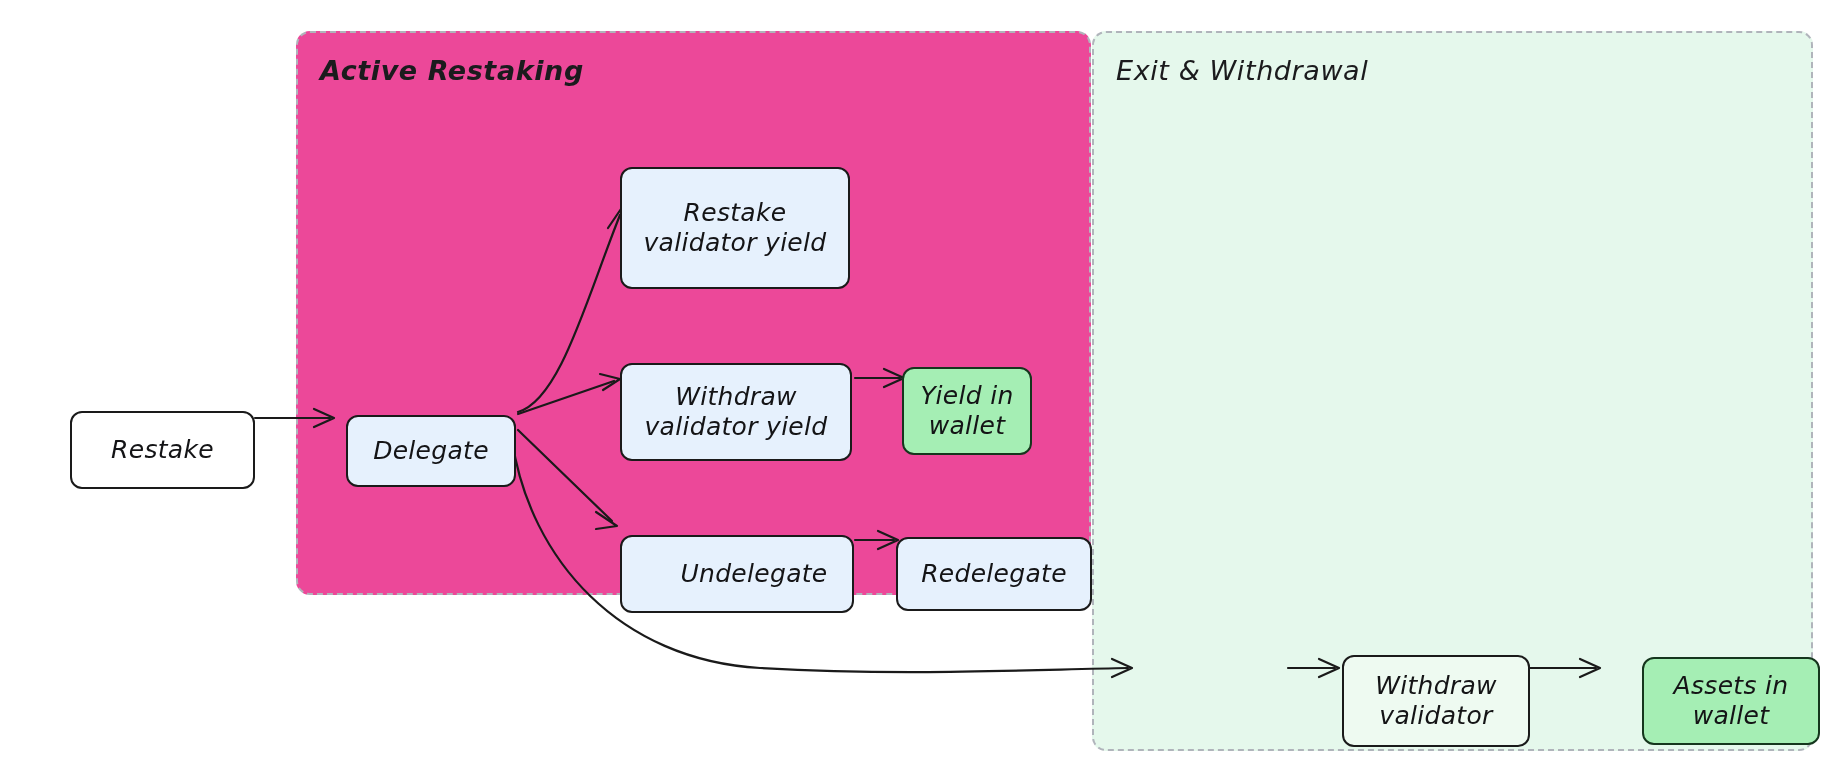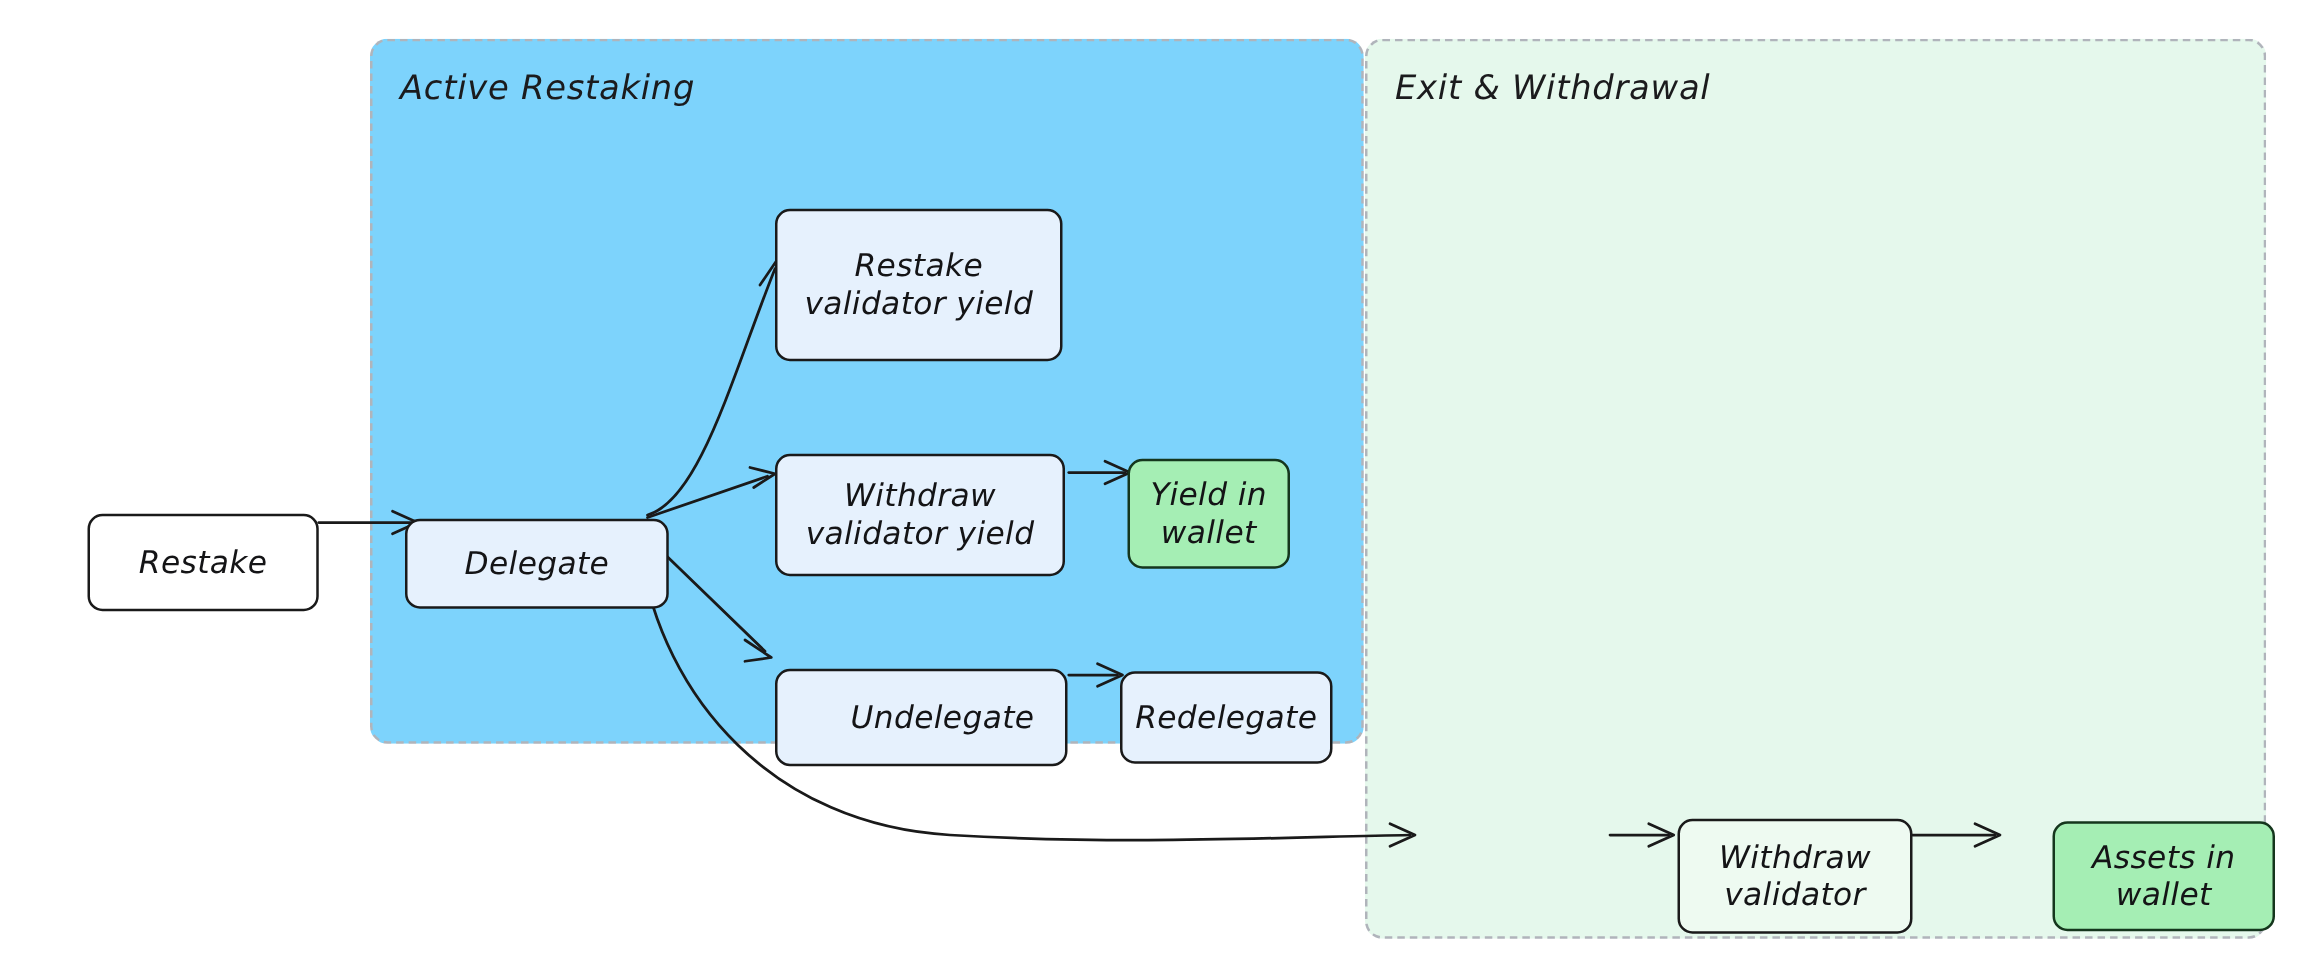--- a/index.html
+++ b/index.html
@@ -25,21 +25,22 @@
     position: absolute;
     box-sizing: border-box;
     border: 2px dashed #b0b4bb;
     border-radius: 14px;
   }
   #panel-active {
     left: 296px;
     top: 31px;
     width: 795px;
     height: 564px;
-    background: #7dd3fc;
+    background: #ec4899;
+    font-weight: bold;
   }
   #panel-exit {
     left: 1092px;
     top: 31px;
     width: 721px;
     height: 720px;
     background: #e5f8ec;
   }
   .panel-title {
     position: absolute;
@@ -158,34 +159,34 @@
     </g>
 
     <g>
       <path class="edge-path" d="M 1530 668 L 1596 668"></path>
       <path class="arrow-head" d="M 1580 659 L 1600 668 L 1580 677"></path>
     </g>
   </svg>
 
   <div class="node fill-white" style="left:70px; top:378px; width:185px; height:78px;">Restake</div>
 
-  <div class="node fill-blue" style="left:324px; top:382px; width:211px; height:72px;">Delegate</div>
+  <div class="node fill-blue" style="left:346px; top:382px; width:170px; height:72px;">Delegate</div>
 
   <div class="node fill-blue" style="left:620px; top:134px; width:230px; height:122px;">Restake
 validator yield</div>
 
   <div class="node fill-blue" style="left:620px; top:330px; width:232px; height:98px;">Withdraw
 validator yield</div>
 
   <div class="node fill-green" style="left:902px; top:334px; width:130px; height:88px;">Yield in
 wallet</div>
 
   <div class="node fill-blue" style="left:620px; top:502px; width:234px; height:78px;padding-left:44px;">Undelegate</div>
 
-  <div class="node fill-blue" style="left:896px; top:504px; width:170px; height:74px;">Redelegate</div>
+  <div class="node fill-blue" style="left:896px; top:504px; width:196px; height:74px;">Redelegate</div>
 
 
   <div class="node fill-paleg" style="left:1342px; top:622px; width:188px; height:92px;">Withdraw
 validator</div>
 
   <div class="node fill-green" style="left:1642px; top:624px; width:178px; height:88px;">Assets in
 wallet</div>
 
 </div>
 

